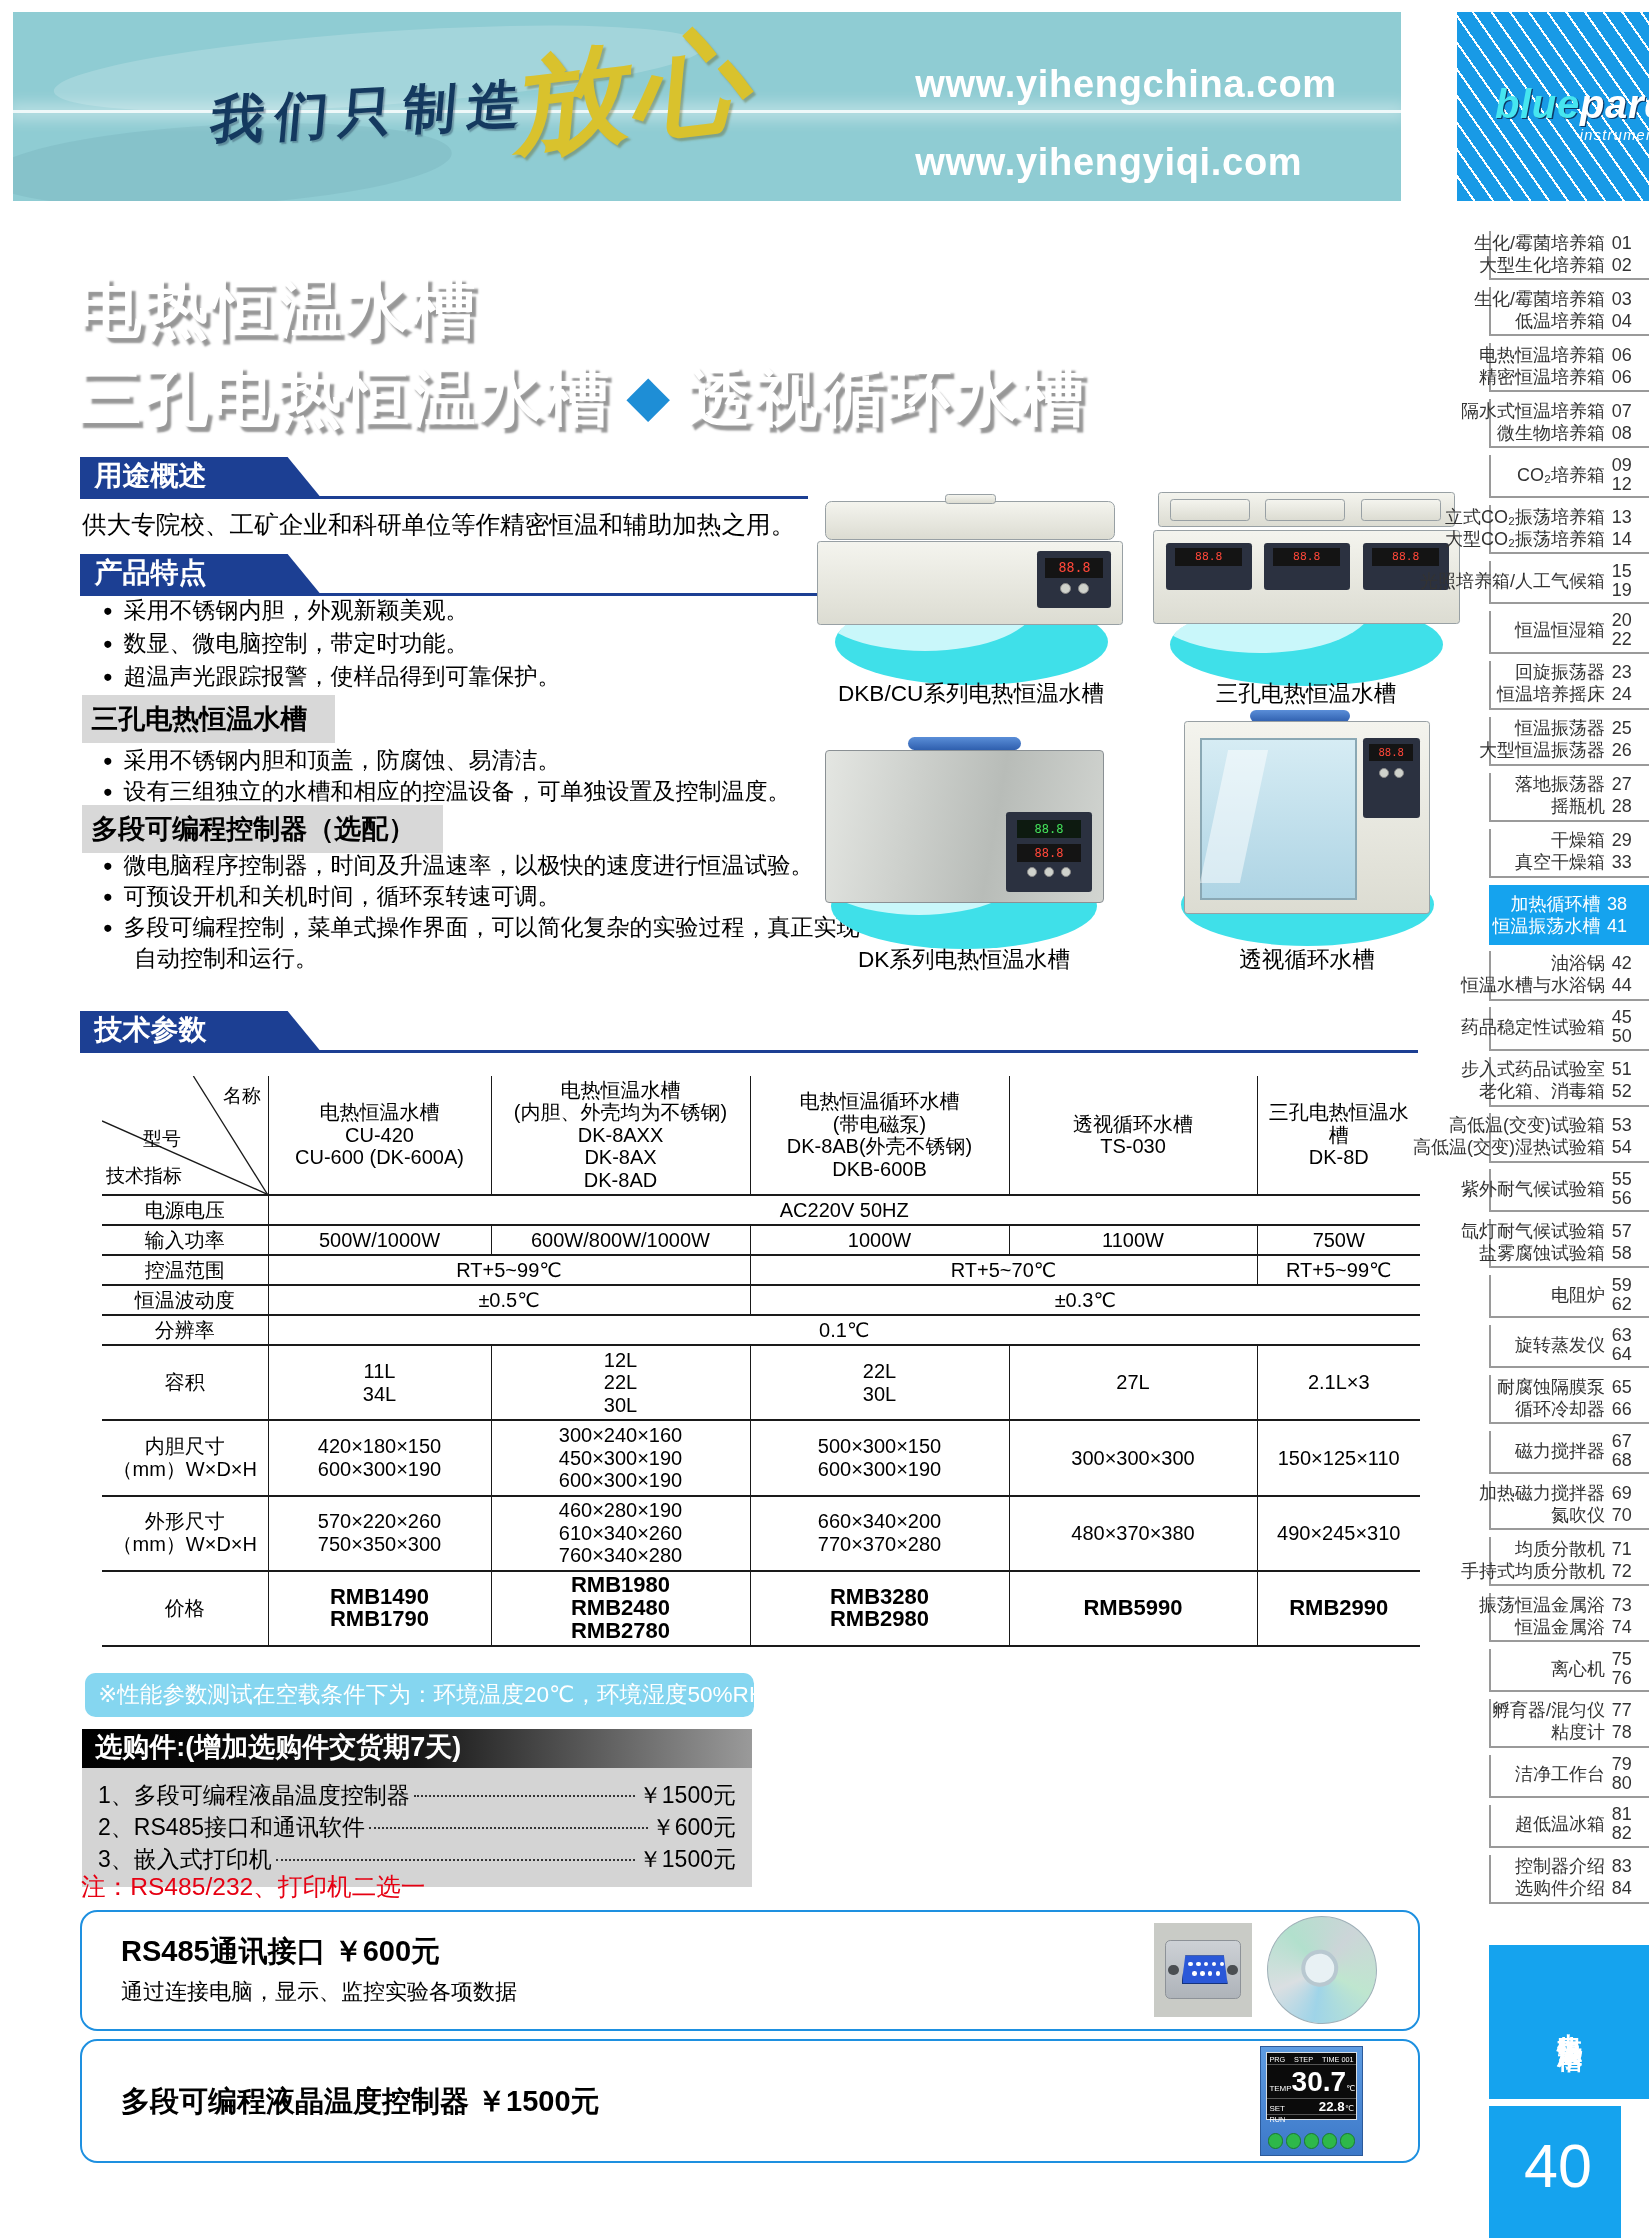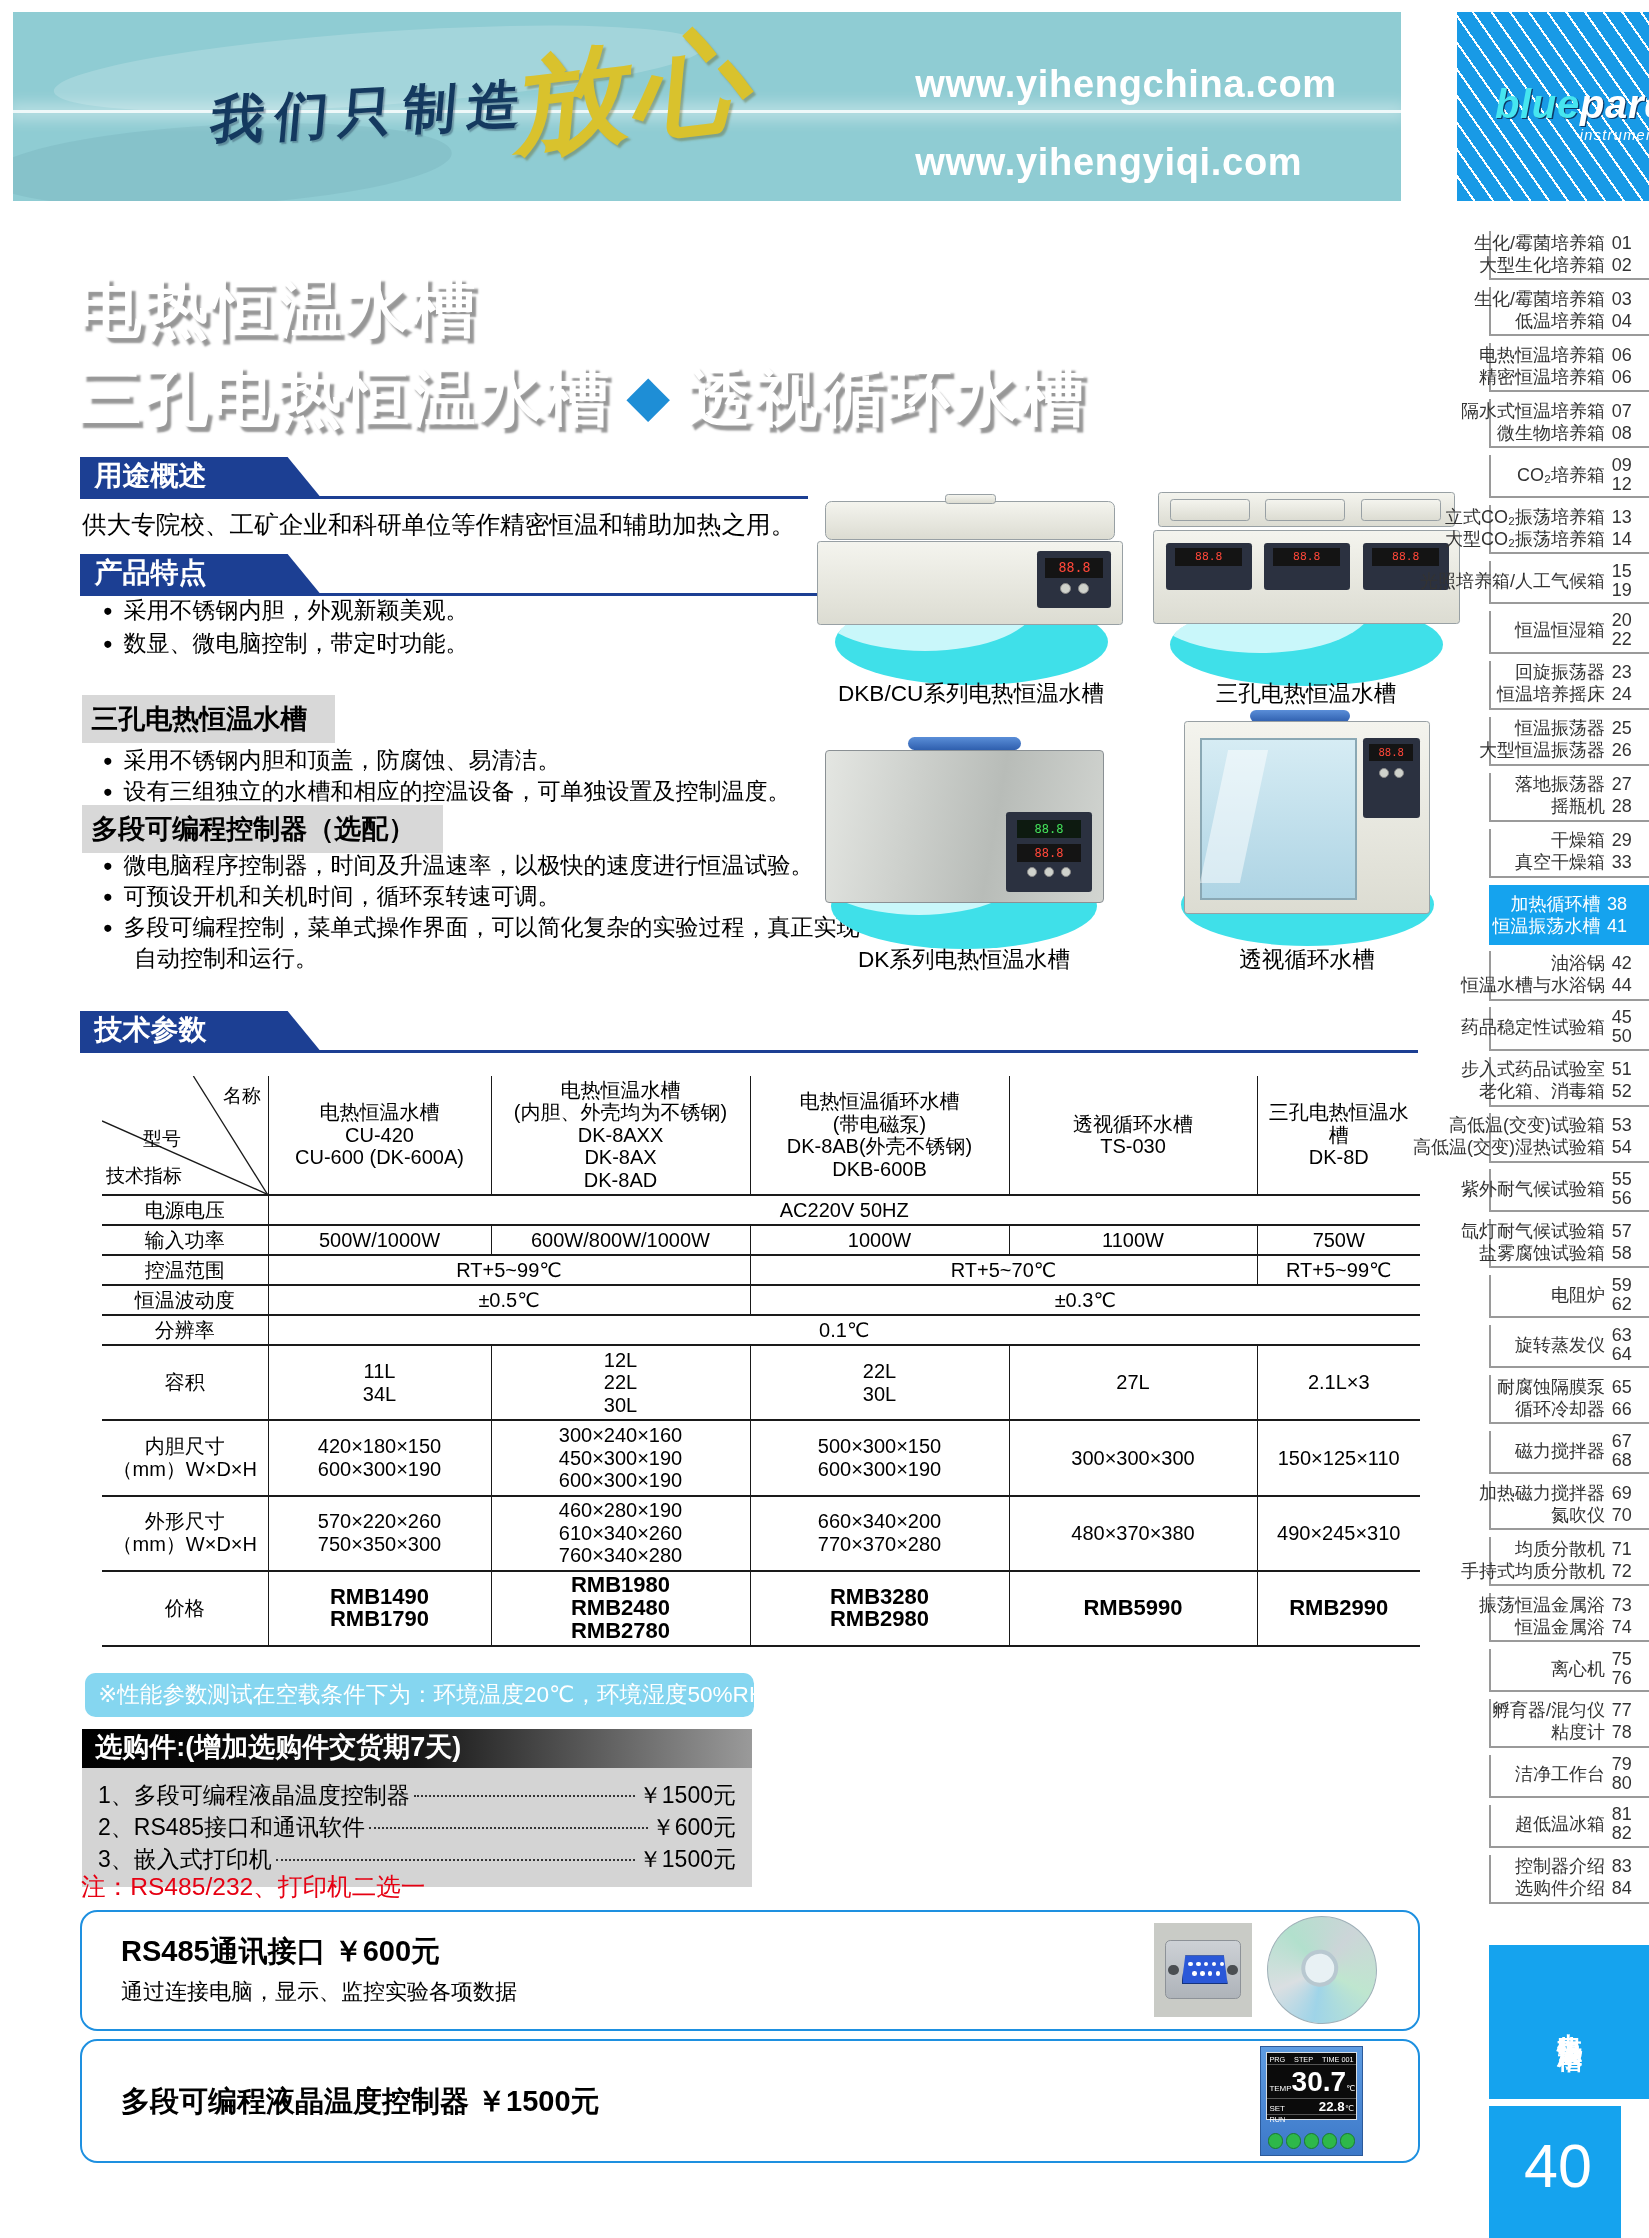--- a/index.html
+++ b/index.html
@@ -175,20 +175,21 @@
   </div>
   <div class="bodytext" style="left:82px;top:508px;width:1144px;">供大专院校、工矿企业和科研单位等作精密恒温和辅助加热之用。</div>
 
   <div class="sec-head" style="top:554px;width:937px;">
     <div class="sec-banner" style="width:185px;">产品特点</div>
     <div class="sec-line" style="width:937px;"></div>
   </div>
   <div class="bullets bul-feat" style="left:103px;top:594px;width:798px;">
       <div class="bullet">采用不锈钢内胆，外观新颖美观。</div>
       <div class="bullet">数显、微电脑控制，带定时功能。</div>
+      <div class="bullet">超温声光跟踪报警，使样品得到可靠保护。</div>
     </div>
 
   <div class="sub-head" style="top:695px;">三孔电热恒温水槽</div>
   <div class="bullets bul-sm" style="left:103px;top:745px;width:831px;">
       <div class="bullet">采用不锈钢内胆和顶盖，防腐蚀、易清洁。</div>
       <div class="bullet">设有三组独立的水槽和相应的控温设备，可单独设置及控制温度。</div>
     </div>
 
   <div class="sub-head" style="top:805px;">多段可编程控制器（选配）</div>
   <div class="bullets bul-prog" style="left:103px;top:850px;">

